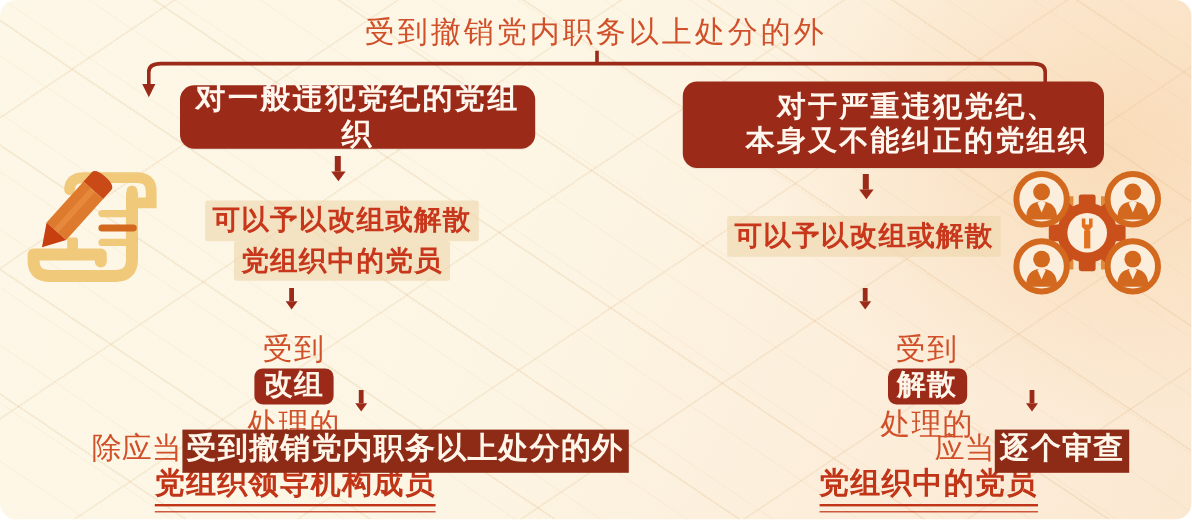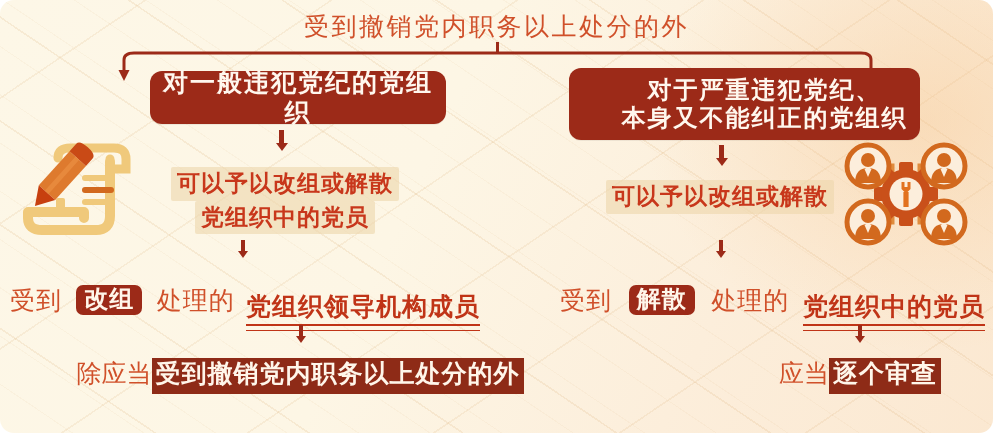--- a/index.html
+++ b/index.html
@@ -66,22 +66,22 @@
     color:#C8371B;font-weight:bold;letter-spacing:1px;
     background:rgba(238,214,172,.62);
     padding:1px 6px;border-radius:2px;display:inline-block;
   }
   .tanblock{text-align:center;font-size:23px;line-height:1.38;}
   #stmt-left{left:120px;top:167px;width:330px;}
   #stmt-right{left:575px;top:180px;width:290px;}
 
   
   .midrow{
-    display:flex;align-items:center;justify-content:space-between;
-    white-space:nowrap;font-size:25px;letter-spacing:1px;
+    display:flex;align-items:center;justify-content:center;
+    white-space:nowrap;font-size:25px;letter-spacing:1px;flex-direction:column;
   }
   .plain{color:#D0502A;}
   .badge{
     background:#9C2A18;color:#FFF6EA;font-weight:bold;
     border-radius:7px;padding:2px 8px 4px;margin:0 5px;
     font-size:24px;line-height:1;
   }
   .uline{
     color:#C03417;font-weight:bold;position:relative;
     padding-bottom:3px;margin-left:2px;margin-top:16px;

